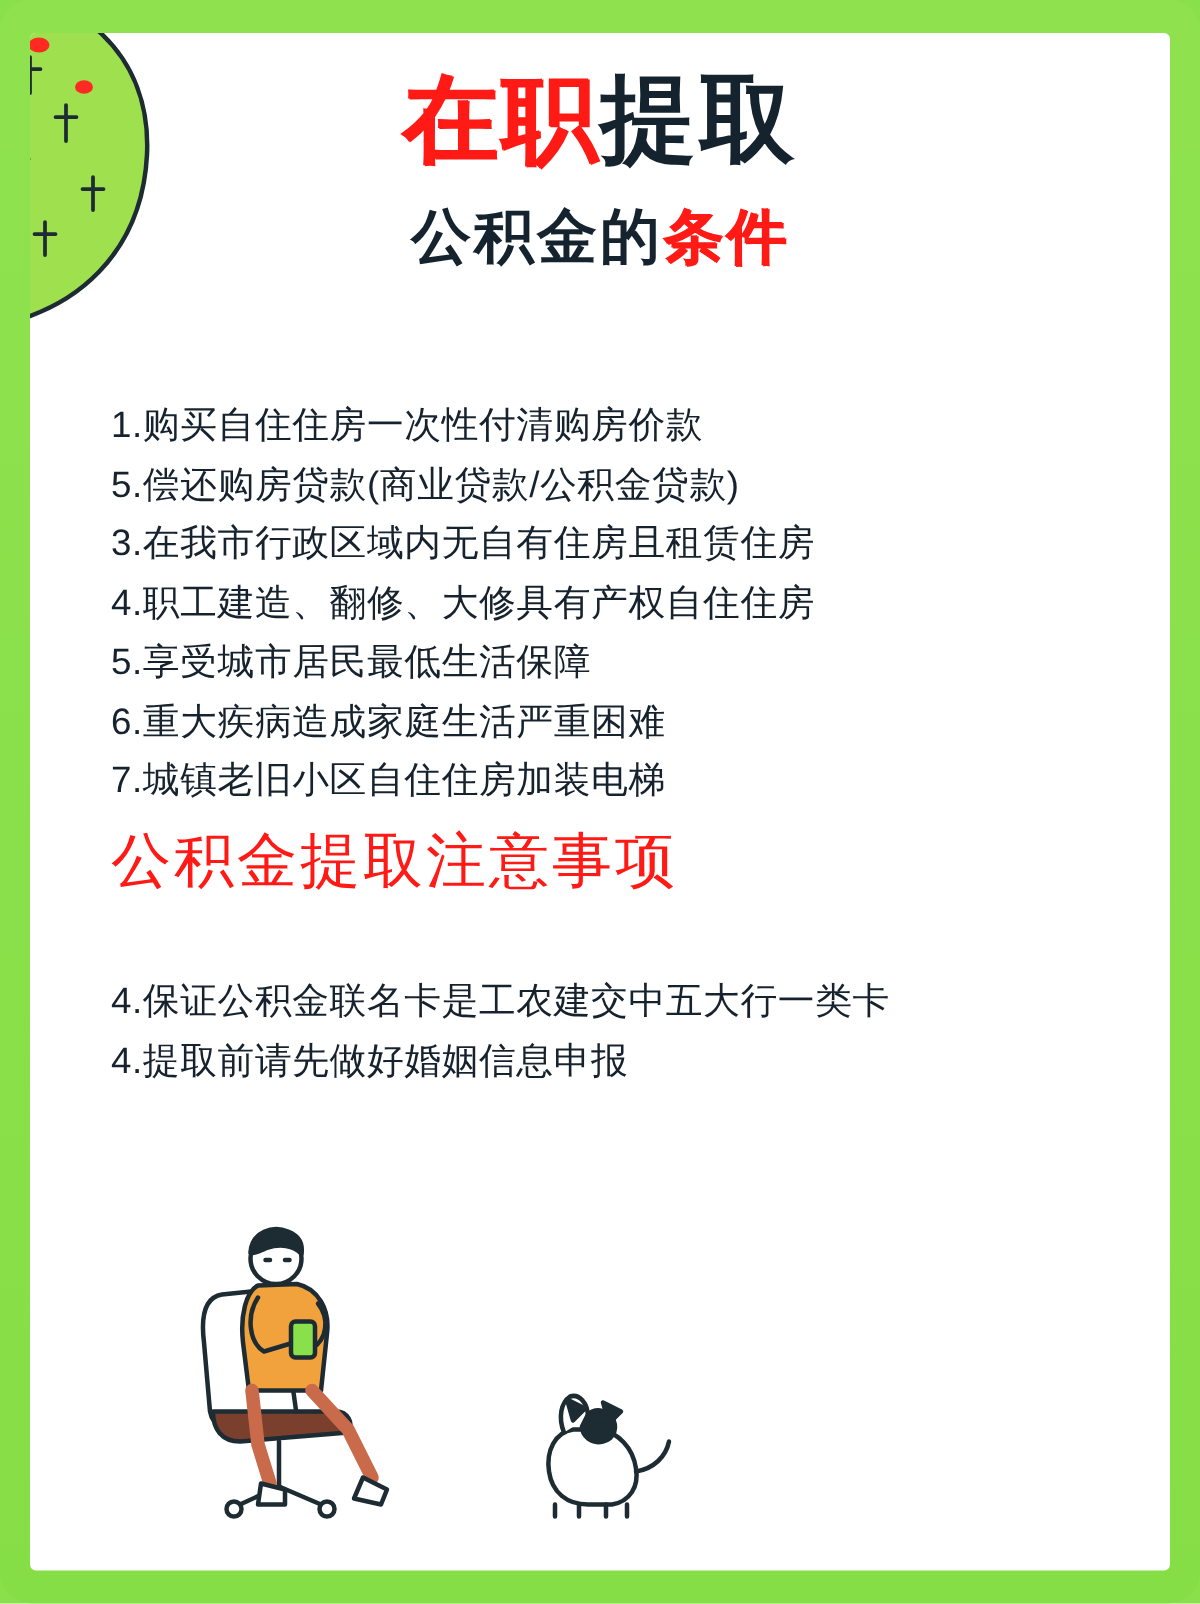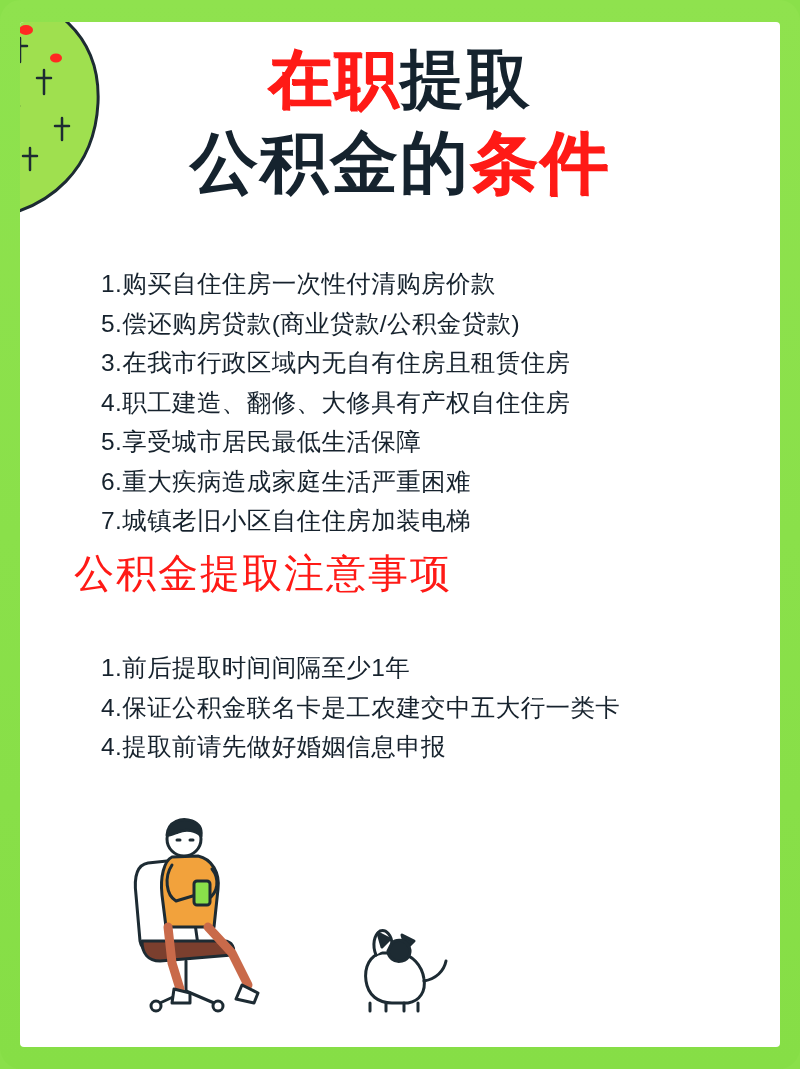--- a/index.html
+++ b/index.html
@@ -49,36 +49,35 @@
     width: 100%;
     text-align: center;
   }
   .title-line {
     line-height: 1.12;
     font-weight: bold;
     letter-spacing: 2px;
     white-space: nowrap;
   }
   .title-line1 { font-size: 64px; }
-  .title-line2 { font-size: 68px; margin-top: 8px; }
+  .title-line2 { font-size: 40px; margin-top: 20px; }
   .t-red {
     color: #ff1a16;
     font-family: "Liberation Sans", sans-serif;
     text-shadow: 1px 1px 0 #ff1a16;
   }
   .t-dark {
     color: #15232e;
   }
 
   
   .list {
     position: absolute;
     left: 54px;
     width: 700px;
-    margin-left: 27px;
   }
   .list-1 { top: 250px; }
   .list-2 { top: 634px; }
   .list-item {
     font-size: 24.5px;
     color: #16222d;
     line-height: 1.0;
     margin-bottom: 15px;
     letter-spacing: 0.4px;
     white-space: nowrap;
@@ -150,21 +149,20 @@
       <div class="list-item">3.在我市行政区域内无自有住房且租赁住房</div>
       <div class="list-item">4.职工建造、翻修、大修具有产权自住住房</div>
       <div class="list-item">5.享受城市居民最低生活保障</div>
       <div class="list-item">6.重大疾病造成家庭生活严重困难</div>
       <div class="list-item">7.城镇老旧小区自住住房加装电梯</div>
     </div>
 
     <div class="section-heading">公积金提取注意事项</div>
 
     <div class="list list-2">
-      <div class="list-item">1.前后提取时间间隔至少1年</div>
       <div class="list-item">4.保证公积金联名卡是工农建交中五大行一类卡</div>
       <div class="list-item">4.提取前请先做好婚姻信息申报</div>
     </div>
 
     <div class="illo">
       <svg viewBox="0 0 400 230" width="400" height="230" xmlns="http://www.w3.org/2000/svg">
         <g fill="none" stroke="#1d2b33" stroke-width="3" stroke-linecap="round" stroke-linejoin="round">
 
           <path d="M28,60 C16,62 14,76 16,92 L20,138 C22,150 34,152 44,150 L78,142 L66,56 Z" fill="#ffffff"></path>
 

